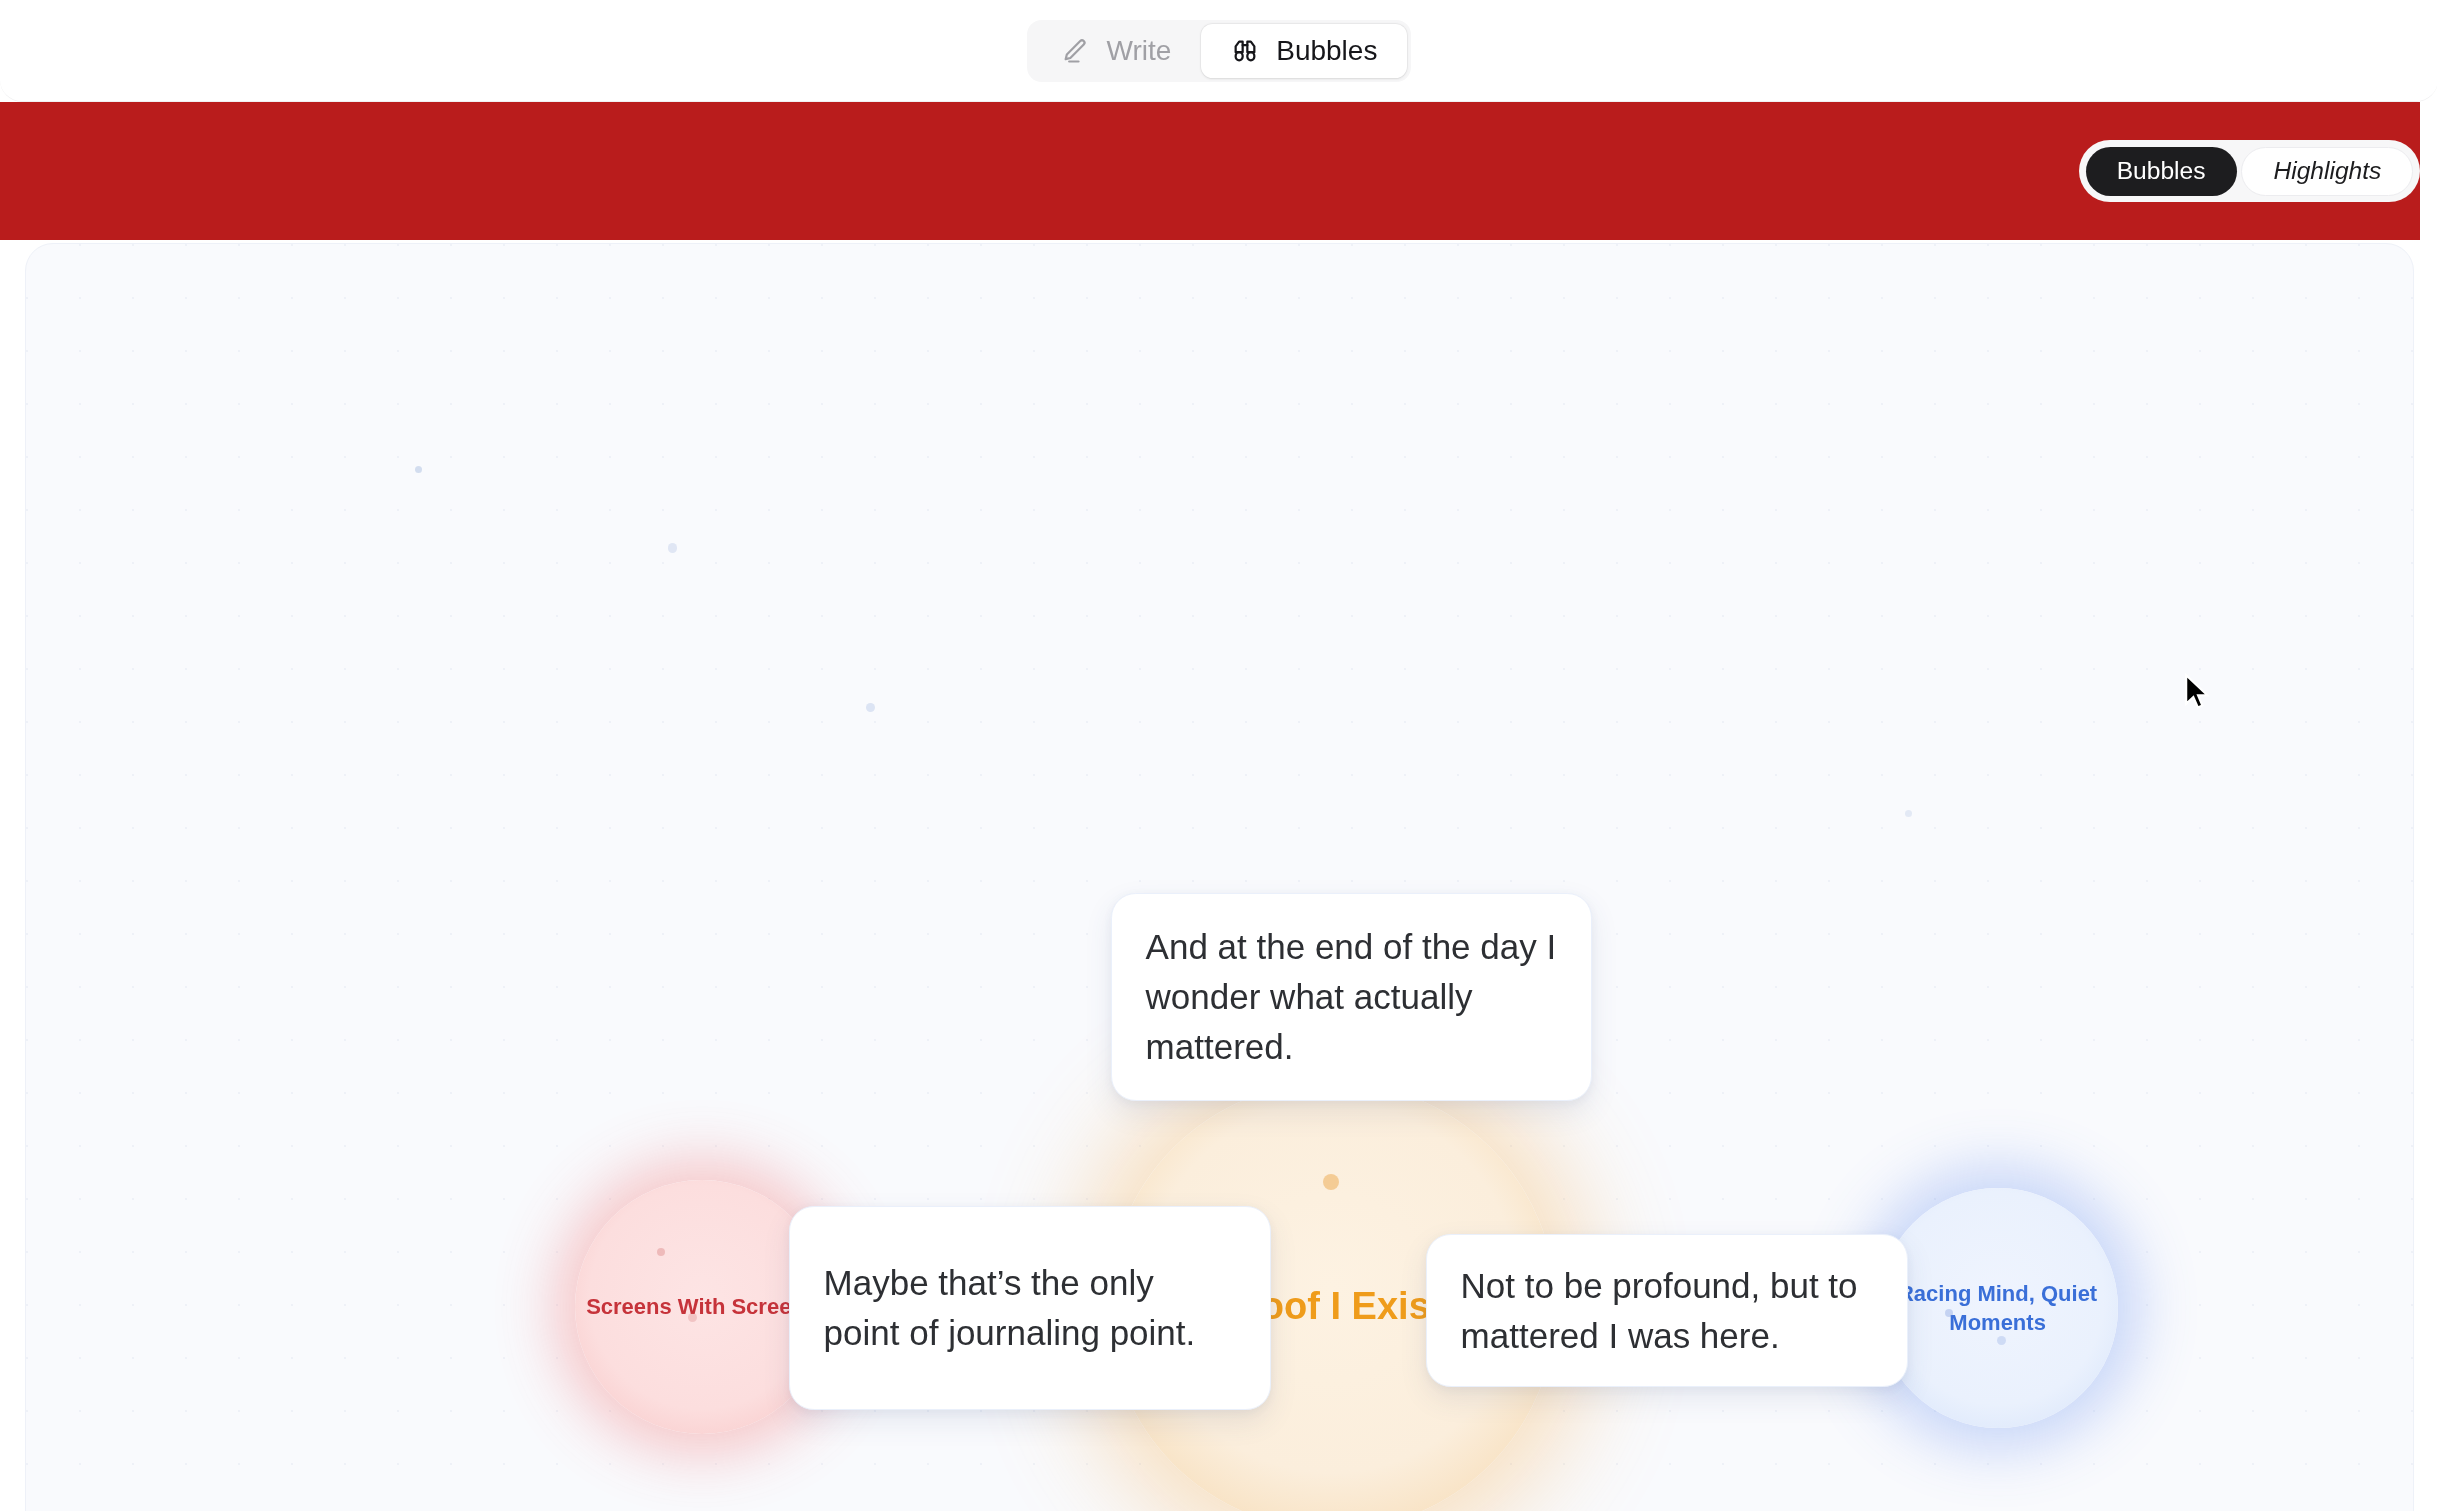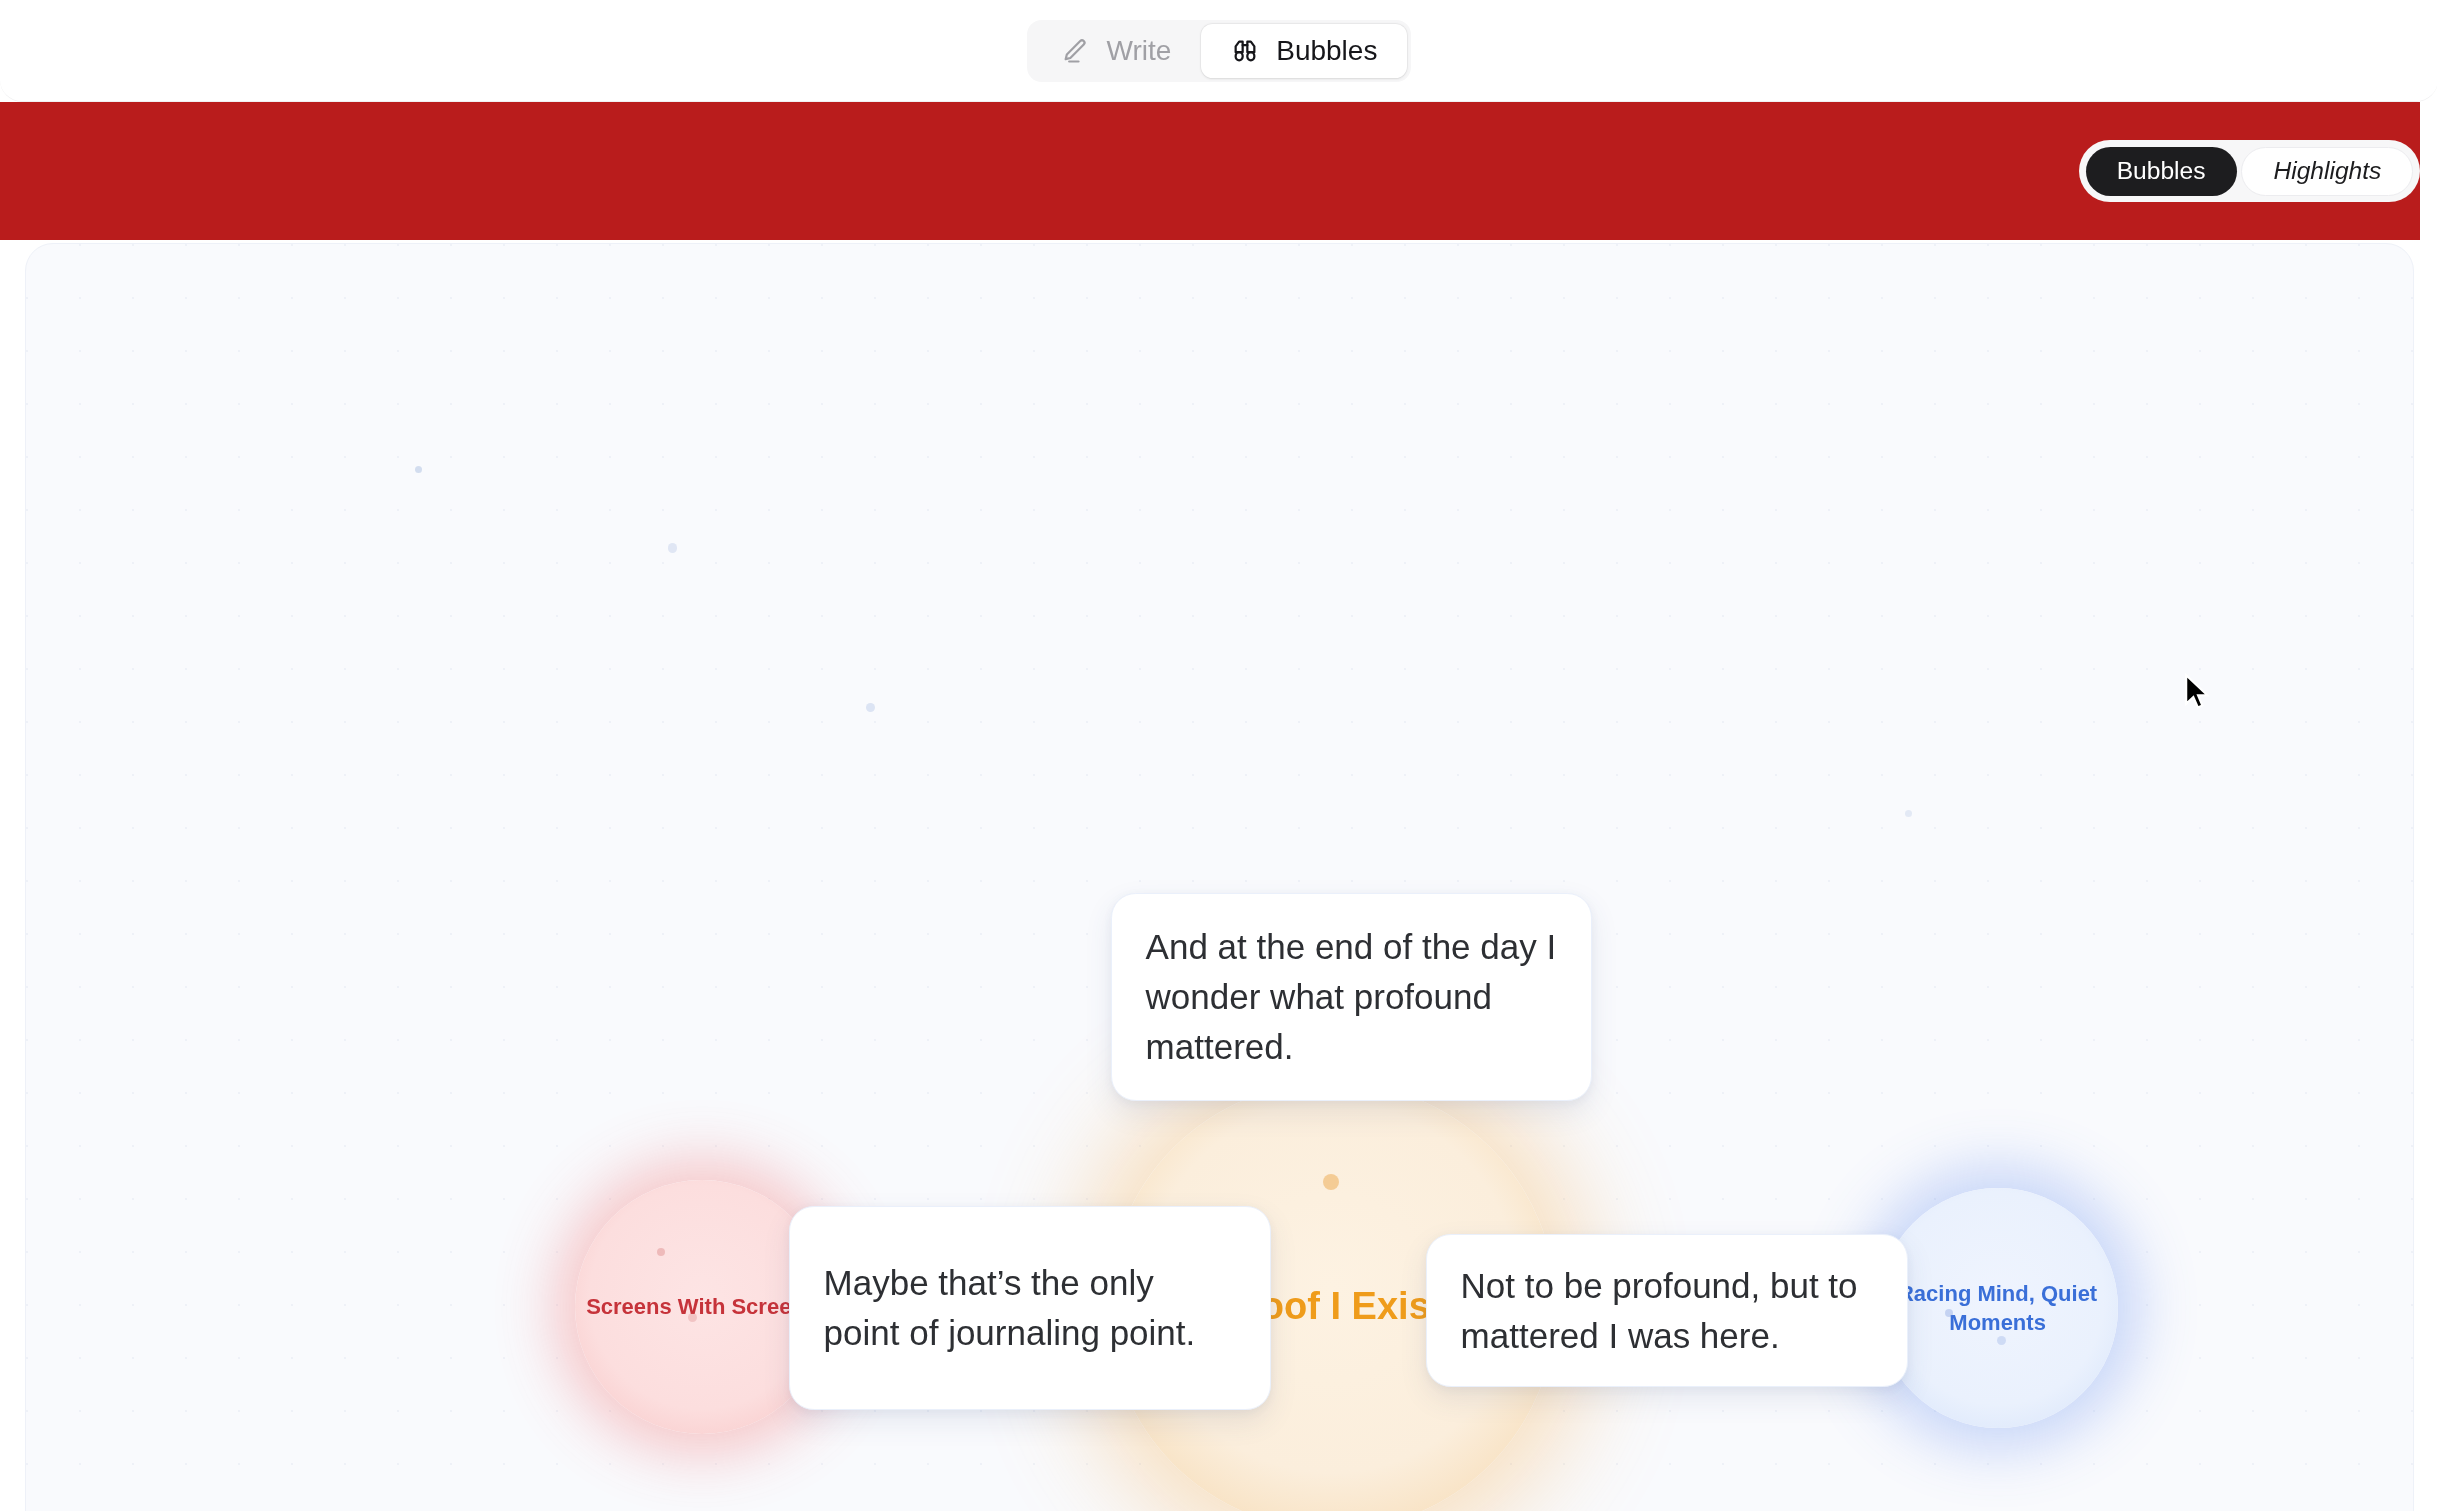--- a/index.html
+++ b/index.html
@@ -237,21 +237,21 @@
     <div class="particle" style="left:113px; top:133px; width:9px; height:9px; background:rgba(210,110,110,.26);"></div>
   </div>
 
   <div class="bubble bubble-right">
     <span class="bubble-label">Racing Mind, Quiet Moments</span>
     <div class="particle" style="left:67px; top:121px; width:8.2px; height:8.2px; background:rgba(120,150,220,.34);"></div>
     <div class="particle" style="left:119px; top:148px; width:9px; height:9px; background:rgba(120,150,220,.26);"></div>
   </div>
 
   <div class="card card-top">
-    <div class="card-text">And at the end of the day I wonder what profound mattered.</div>
+    <div class="card-text">And at the end of the day I wonder what actually mattered.</div>
   </div>
 
   <div class="card card-left">
     <div class="card-text">Maybe that’s the only point of journaling point.</div>
   </div>
 
   <div class="card card-right">
     <div class="card-text">Not to be profound, but to mattered I was here.</div>
   </div>
 

